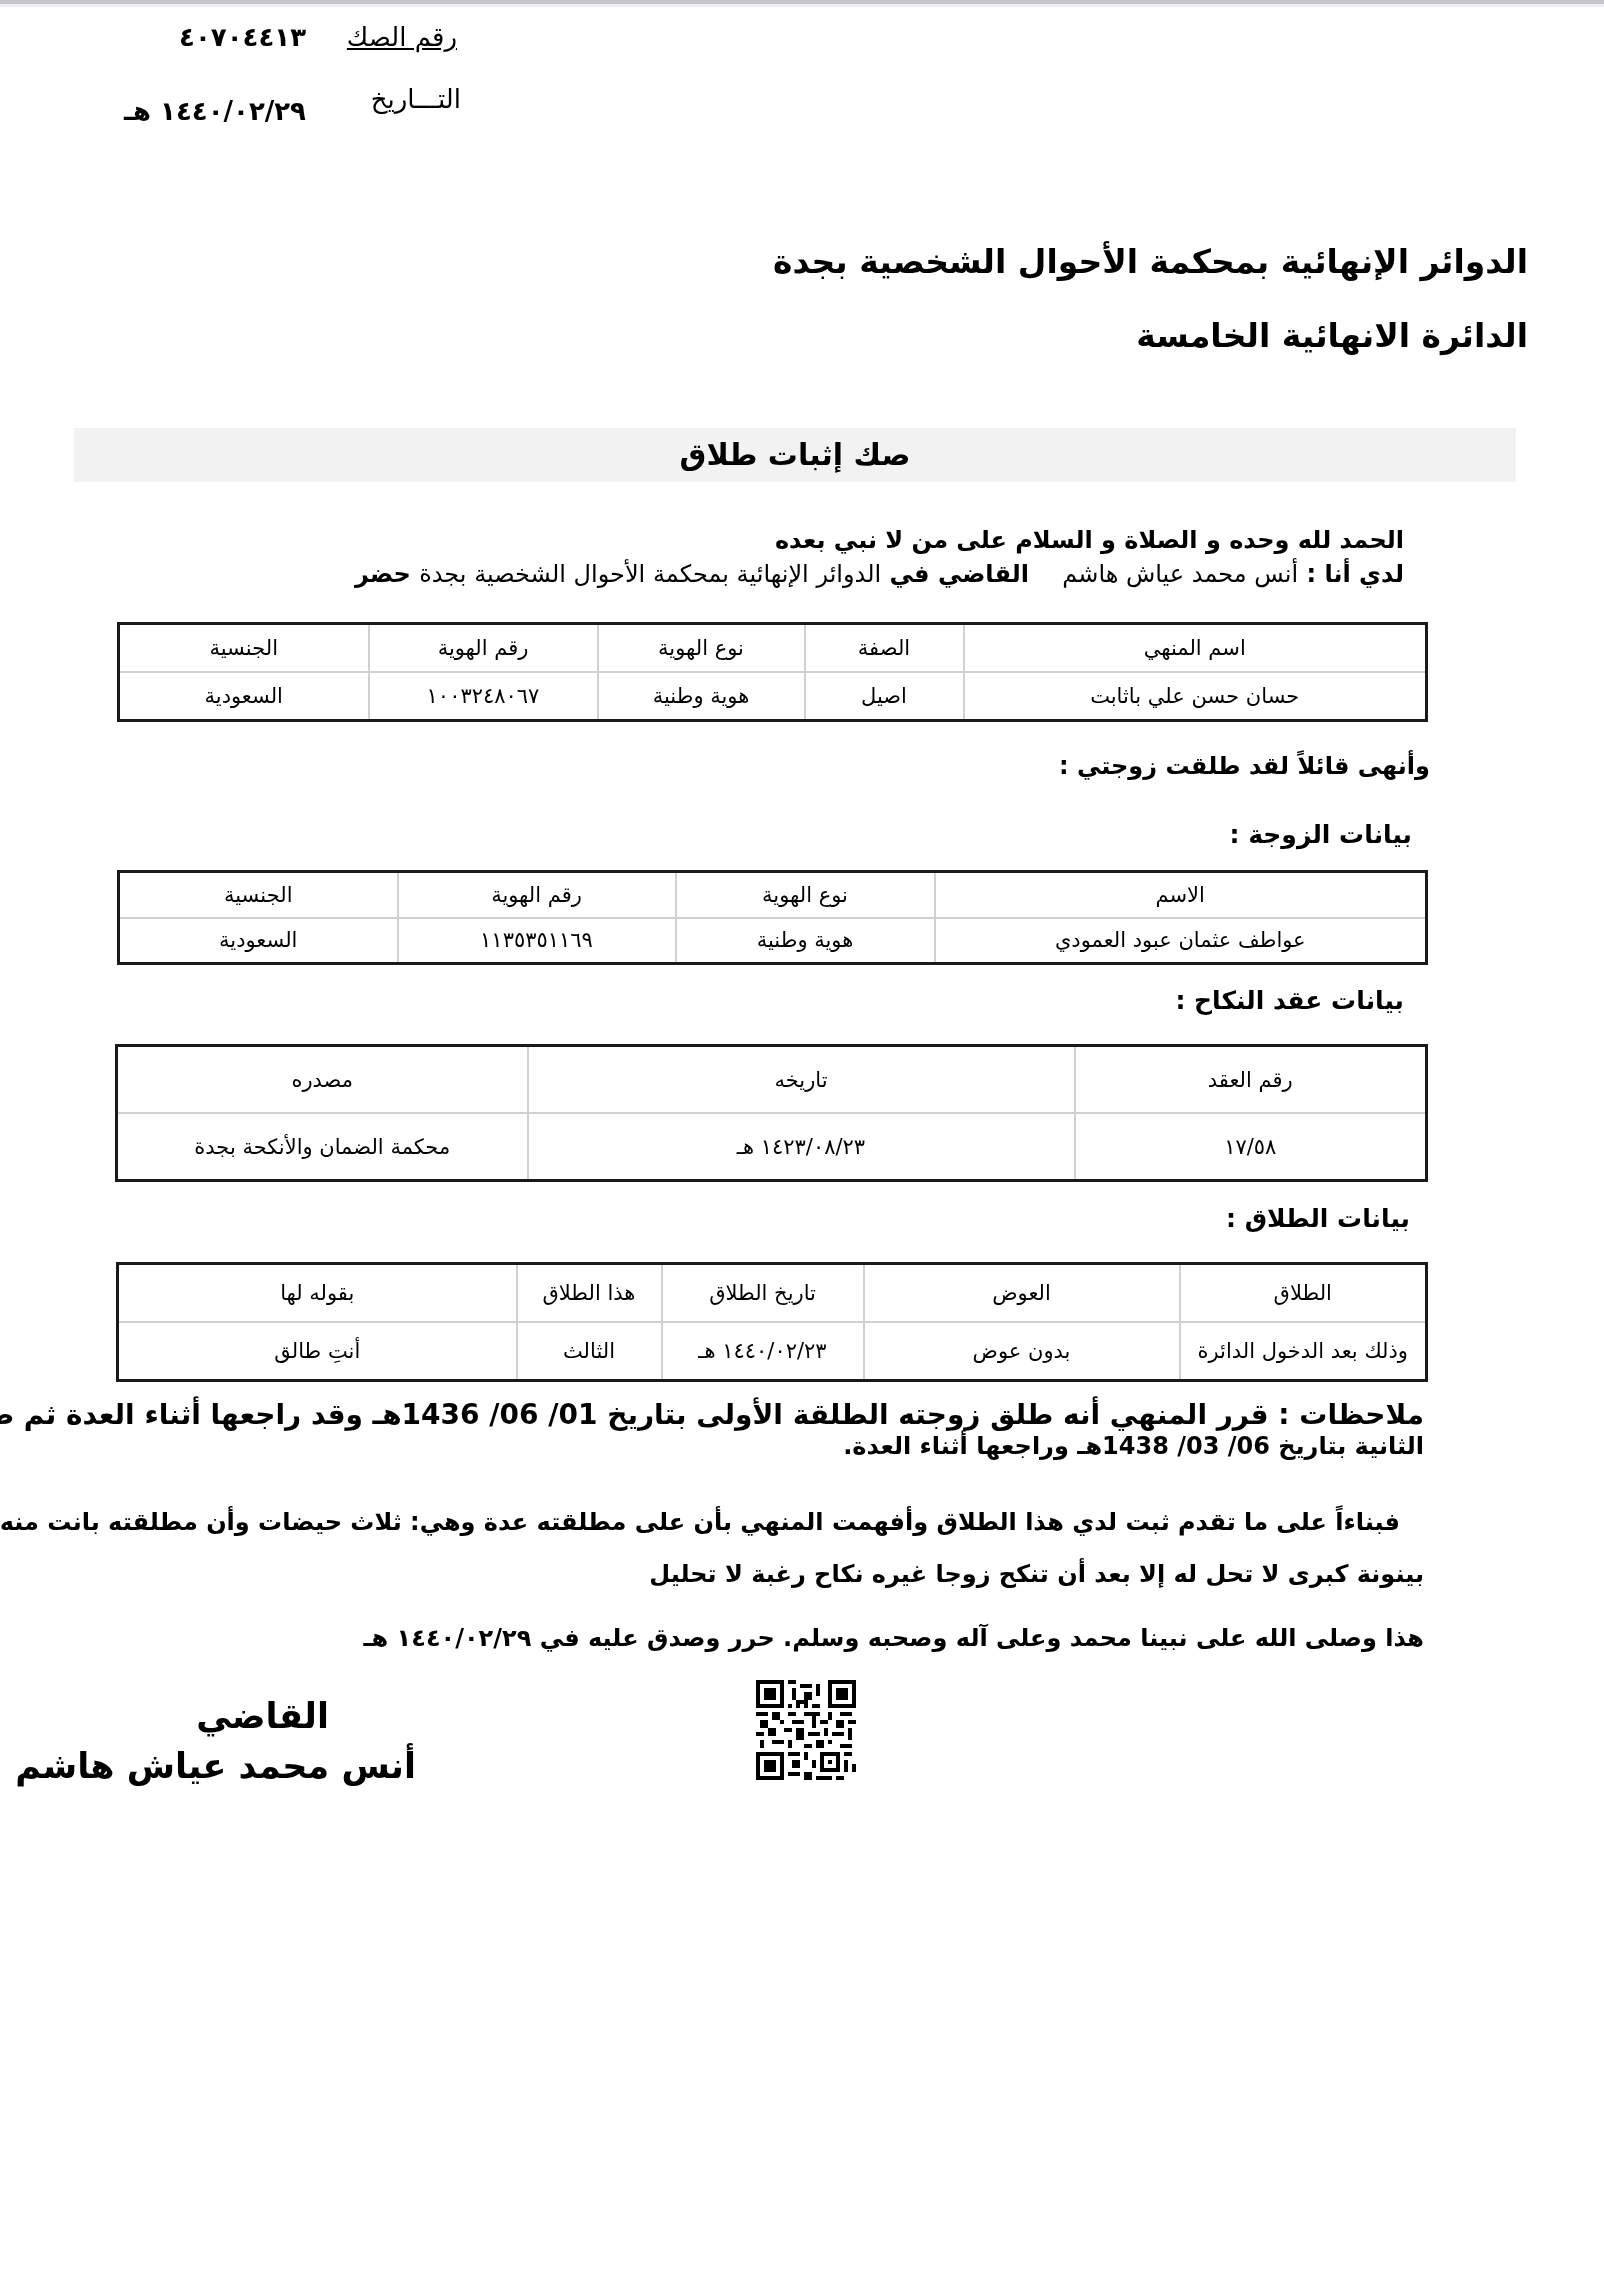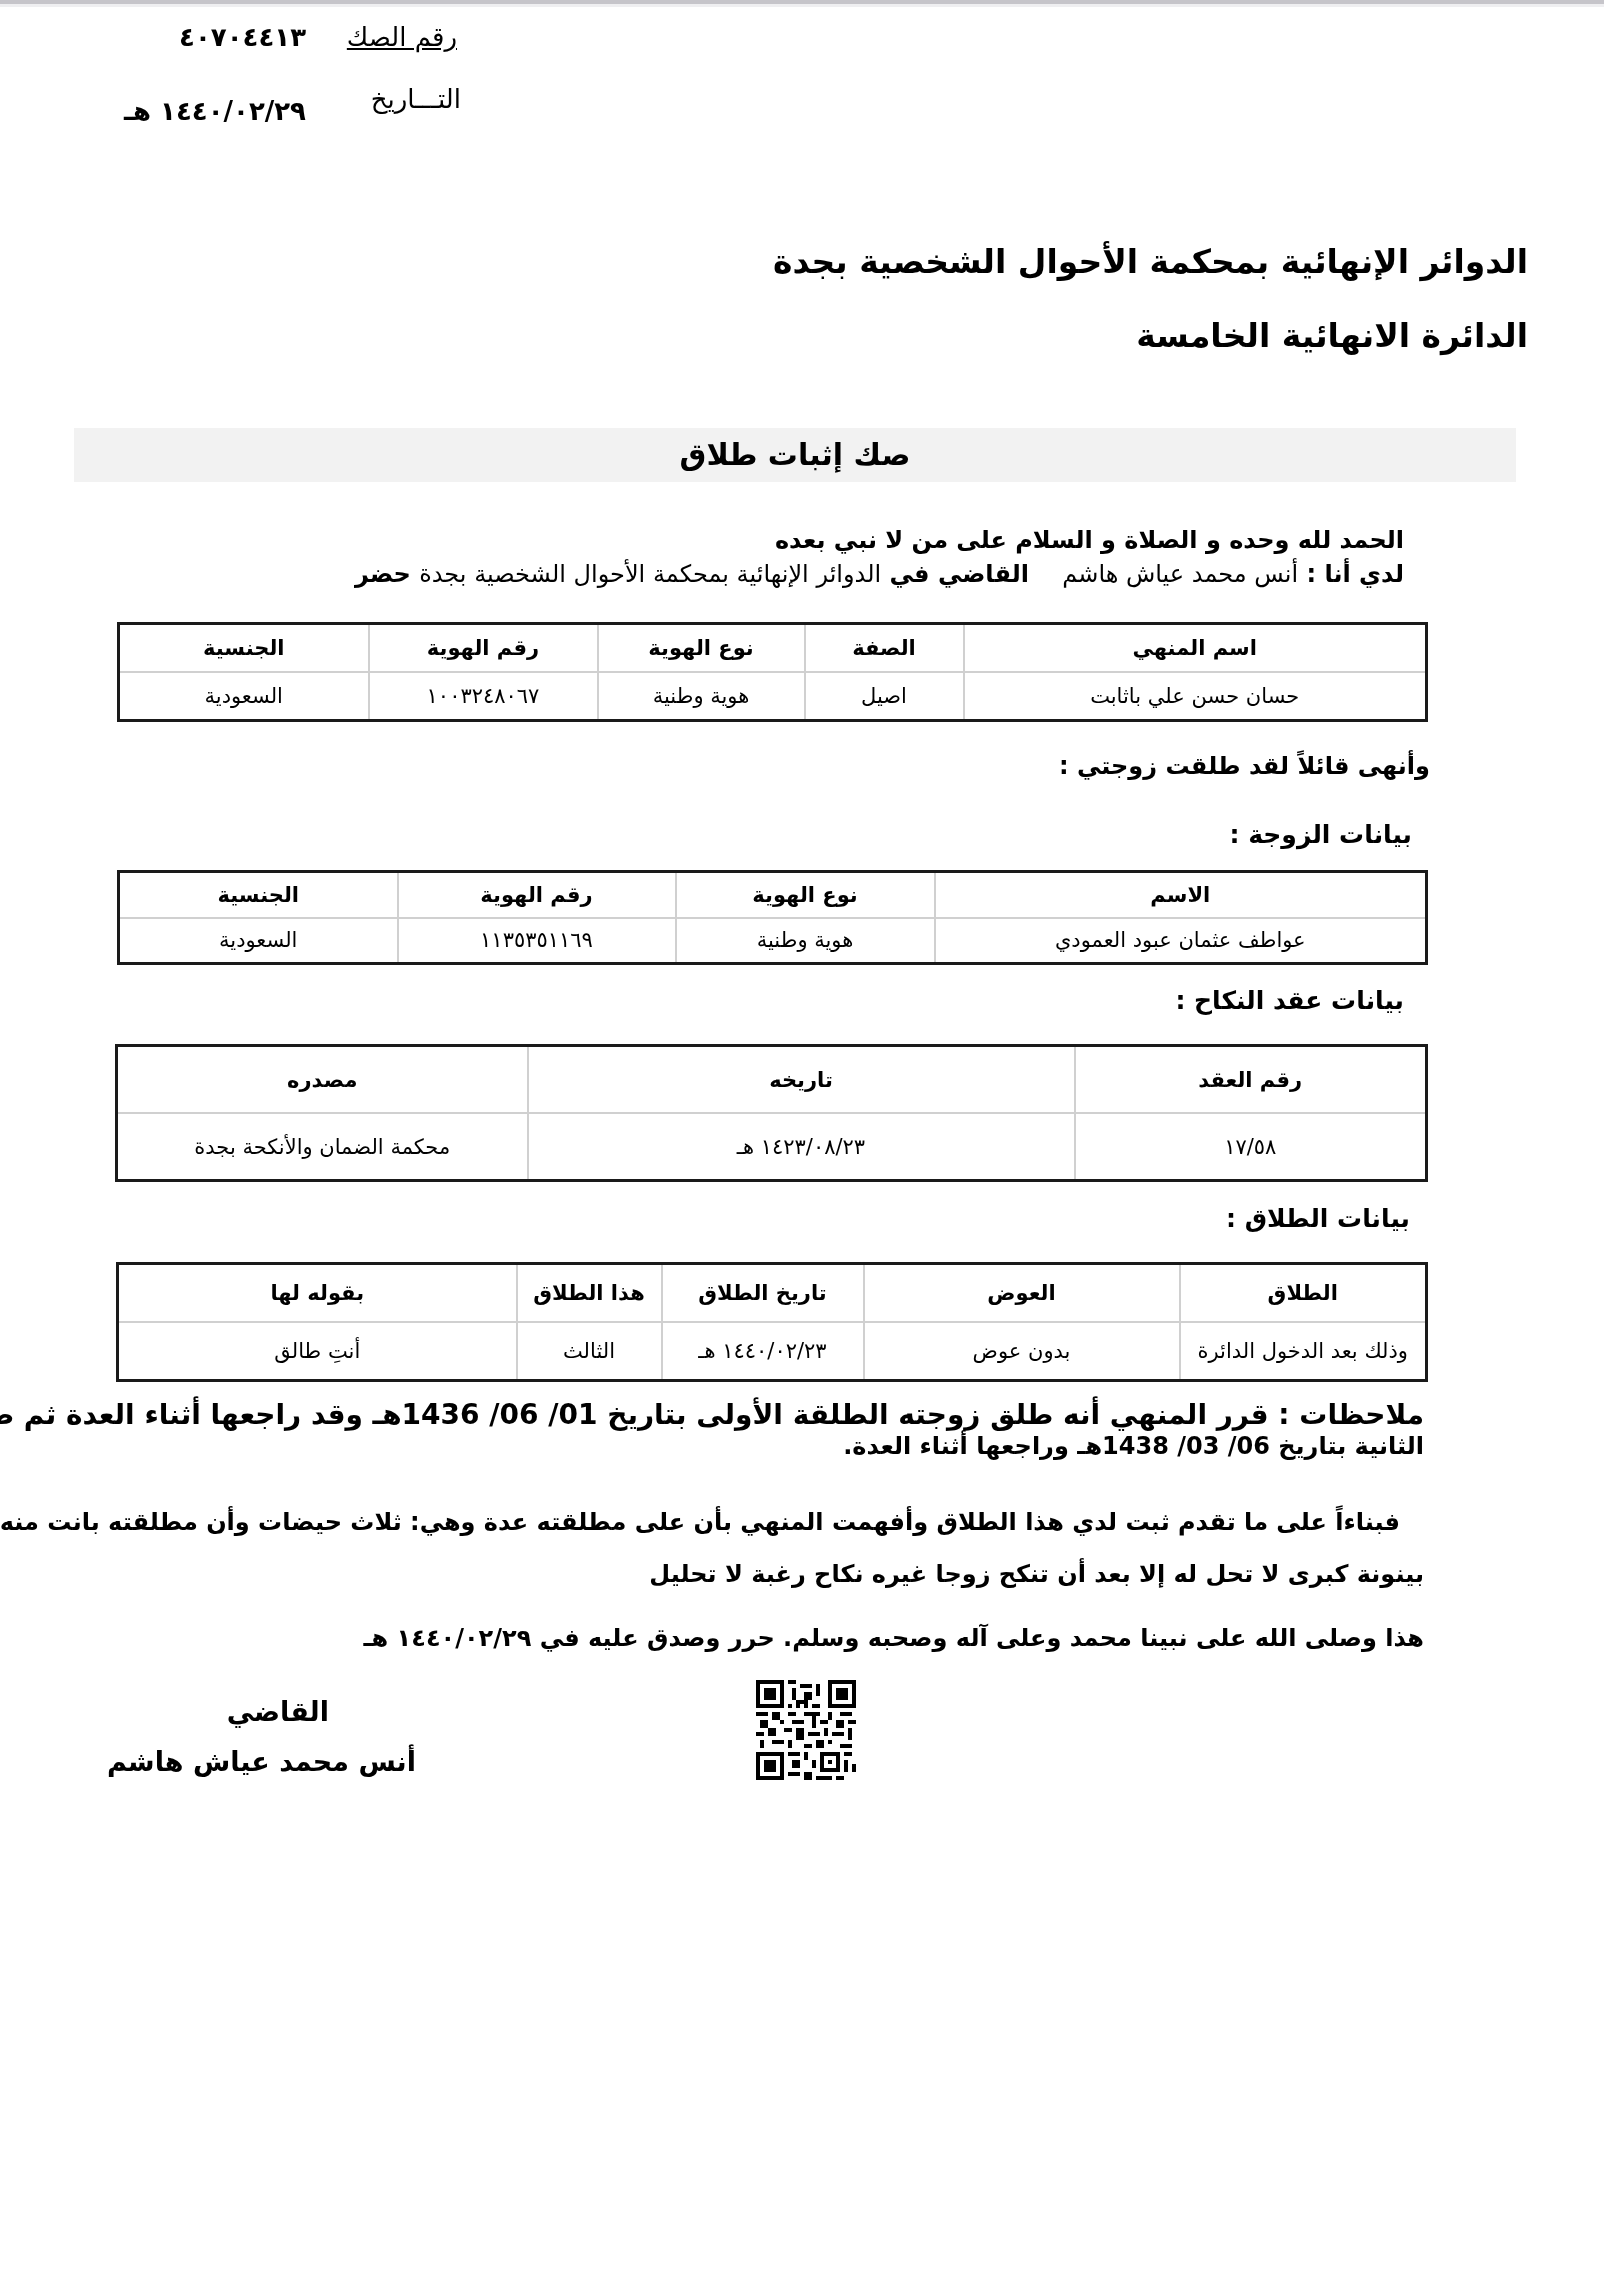--- a/index.html
+++ b/index.html
@@ -27,27 +27,27 @@
   .para .normal { font-weight: normal; }
 
   table.grid {
     position: absolute; border-collapse: collapse; direction: rtl;
     border: 3px solid #1a1a1a; table-layout: fixed;
   }
   table.grid td, table.grid th {
     border: 2px solid #d0d0d0; text-align: center; font-size: 21px;
     padding: 0 4px; overflow: hidden; white-space: nowrap;
   }
-  table.grid th { font-weight: bold; }
+  table.grid th { font-weight: normal; }
   table.grid td { font-weight: normal; }
 
   .section-h { font-size: 25px; font-weight: bold; }
 
   .qr { position: absolute; left: 756px; top: 1680px; width: 100px; height: 100px; }
-  .sig { font-size: 27px; font-weight: bold; }
+  .sig { font-size: 35px; font-weight: bold; }
 </style>
 </head>
 <body>
 
 <div class="topbar"></div>
 <div class="topstrip"></div>
 
 <div class="abs meta-label" style="right:1147px; top:22px;text-decoration:underline;">رقم الصك</div>
 <div class="abs meta-value" style="right:1298px; top:22px;">٤٠٧٠٤٤١٣</div>
 <div class="abs meta-label" style="right:1143px; top:84px;">التـــاريخ</div>

